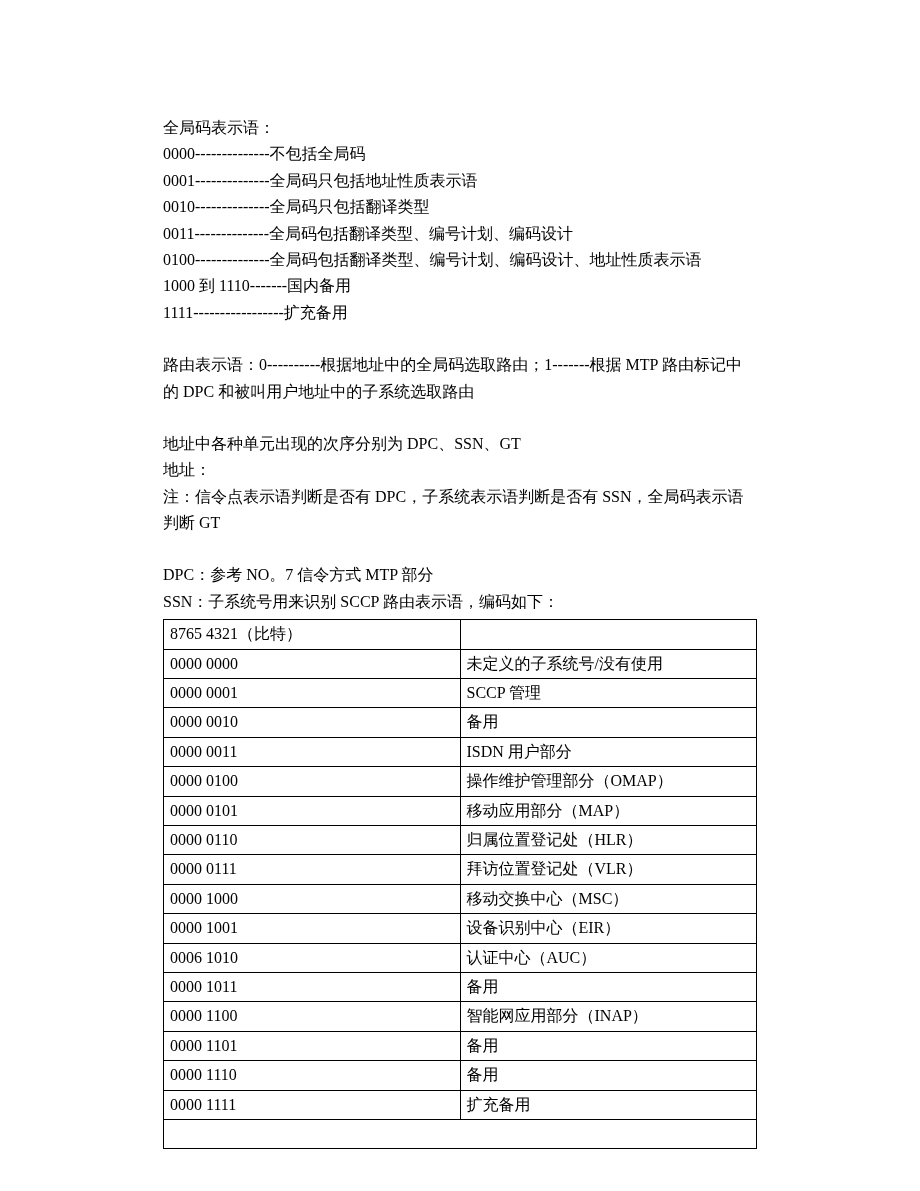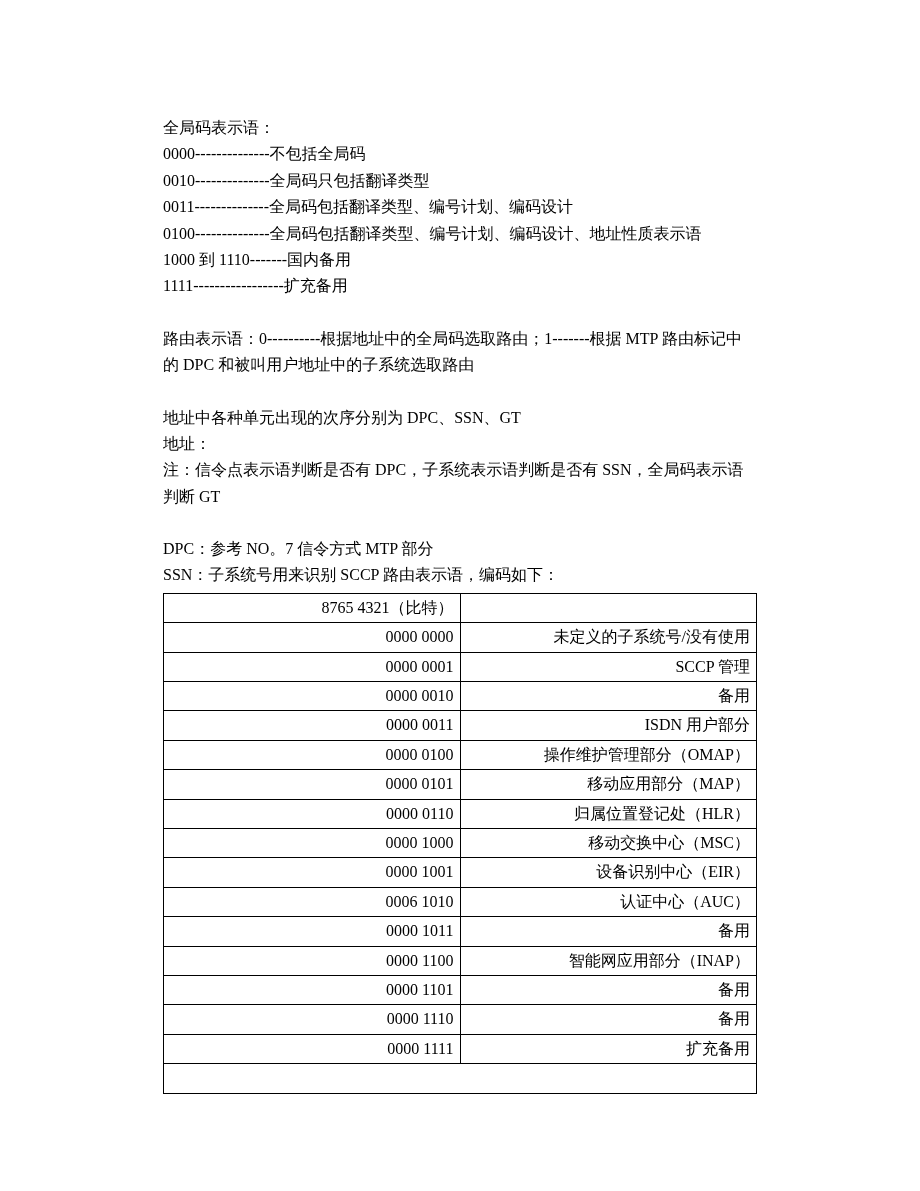--- a/index.html
+++ b/index.html
@@ -20,21 +20,20 @@
       margin-bottom: 26px;
     }
     .para-last {
       margin-bottom: 4px;
     }
     table {
       border-collapse: collapse;
       width: 100%;
       margin-top: 3px;
       margin-bottom: 10px;
-      text-align: right;
     }
     td {
       border: 1px solid #000;
       padding: 1px 6px;
       font-size: 16px;
       vertical-align: middle;
       height: 26px;
     }
     td:first-child {
       width: 50%;
@@ -49,20 +48,21 @@
     .cn {
       font-family: "SimSun", "宋体", serif;
     }
   </style>
 </head>
 <body>
 
 <div class="para">
   <div>全局码表示语：</div>
   <div><span class="num">0000--------------</span><span class="cn">不包括全局码</span></div>
+  <div><span class="num">0001--------------</span><span class="cn">全局码只包括地址性质表示语</span></div>
   <div><span class="num">0010--------------</span><span class="cn">全局码只包括翻译类型</span></div>
   <div><span class="num">0011--------------</span><span class="cn">全局码包括翻译类型、编号计划、编码设计</span></div>
   <div><span class="num">0100--------------</span><span class="cn">全局码包括翻译类型、编号计划、编码设计、地址性质表示语</span></div>
   <div><span class="num">1000 到 1110-------</span><span class="cn">国内备用</span></div>
   <div><span class="num">1111-----------------</span><span class="cn">扩充备用</span></div>
 </div>
 
 <div class="para">
   <div>路由表示语：0----------根据地址中的全局码选取路由；1-------根据 MTP 路由标记中的 DPC 和被叫用户地址中的子系统选取路由</div>
 </div>
@@ -106,20 +106,24 @@
       </tr>
     <tr>
         <td>0000   0101</td>
         <td>移动应用部分（MAP）</td>
       </tr>
     <tr>
         <td>0000   0110</td>
         <td>归属位置登记处（HLR）</td>
       </tr>
     <tr>
+        <td>0000   0111</td>
+        <td>拜访位置登记处（VLR）</td>
+      </tr>
+    <tr>
         <td>0000   1000</td>
         <td>移动交换中心（MSC）</td>
       </tr>
     <tr>
         <td>0000   1001</td>
         <td>设备识别中心（EIR）</td>
       </tr>
     <tr>
         <td>0006   1010</td>
         <td>认证中心（AUC）</td>

